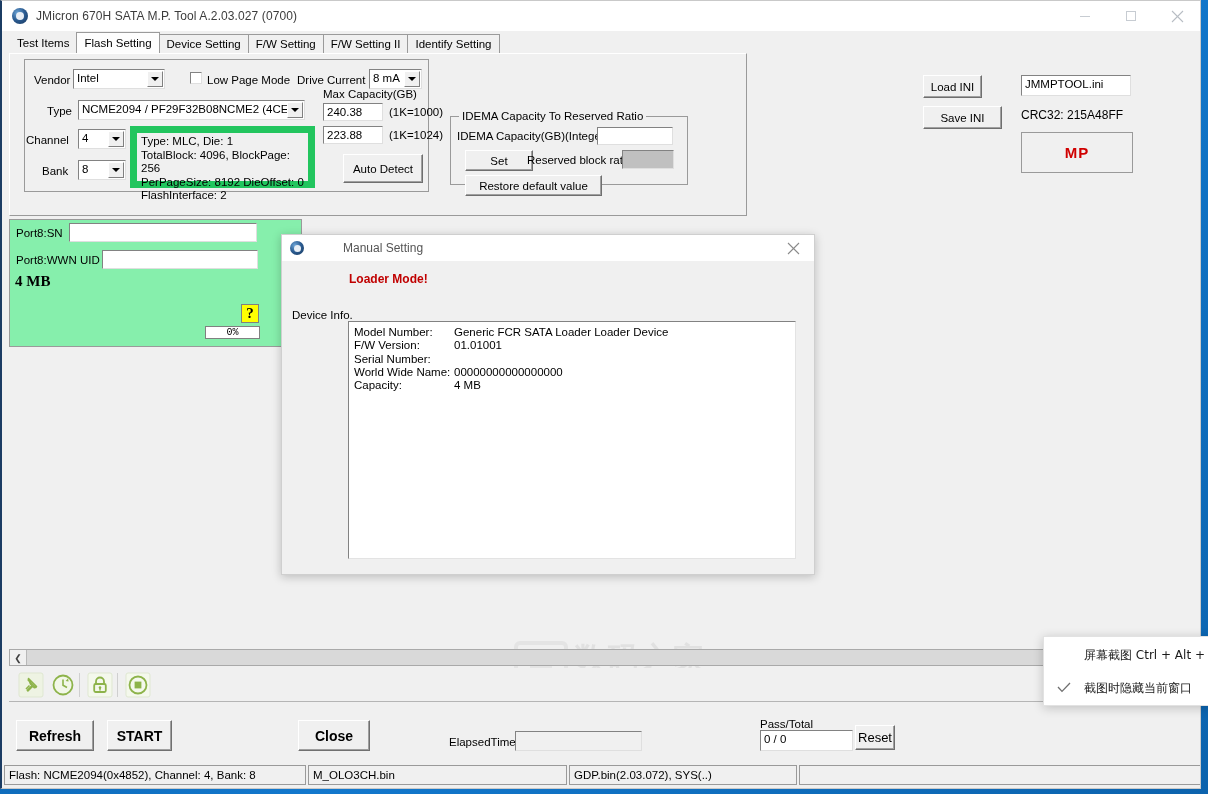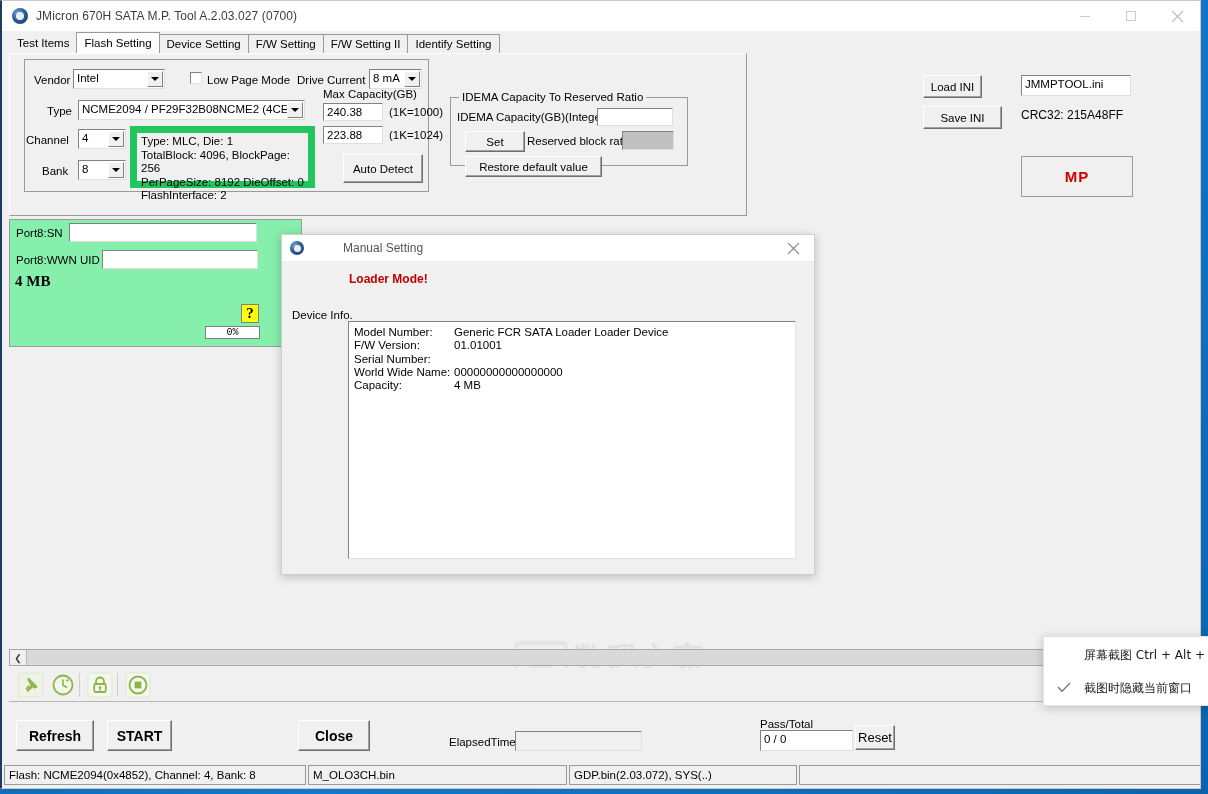--- a/index.html
+++ b/index.html
@@ -160,21 +160,21 @@
     border: 7px solid #22c55e;
     font-size: 11.5px; line-height: 13.5px; color: #000;
     padding: 2px 4px;
   }
 
   
   #mp-box {
     position: absolute;
     border: 1px solid #9a9a9a; background: #f0f0f0;
     display: flex; align-items: center; justify-content: center;
-    color: #d00000; font-weight: bold; font-size: 15px; letter-spacing: 1px; margin-top: 24px;
+    color: #d00000; font-weight: bold; font-size: 15px; letter-spacing: 1px;
   }
   #crc-label { position: absolute; font-size: 12px; color: #000; white-space: nowrap; }
 
   
   #port-panel {
     position: absolute; left: 7px; top: 218px; width: 293px; height: 128px;
     background: #86efac;
     border: 1px solid #9a9a9a;
   }
   #port-panel .plabel { position: absolute; font-size: 11.5px; color: #000; }
@@ -417,25 +417,25 @@
 
       <span class="lbl" style="left:298px; top:28px;">Max Capacity(GB)</span>
       <div class="w-input" style="left:298px; top:43px; width:60px; height:18px;">240.38</div>
       <span class="lbl" style="left:364px; top:46px;">(1K=1000)</span>
       <div class="w-input" style="left:298px; top:66px; width:60px; height:18px;">223.88</div>
       <span class="lbl" style="left:364px; top:69px;">(1K=1024)</span>
 
       <div class="w-btn" style="left:318px; top:94px; width:80px; height:29px;">Auto Detect</div>
     </div>
 
-    <div class="groupbox" style="left:440px; top:43px; width:238px; height:69px;text-decoration:underline;">
+    <div class="groupbox" style="left:440px; top:62px; width:238px; height:69px;text-decoration:underline;">
       <span class="gtitle">IDEMA Capacity To Reserved Ratio</span>
       <span class="lbl" style="left:6px; top:13px;">IDEMA Capacity(GB)(Integer)</span>
       <div class="w-input" style="left:146px; top:10px; width:76px; height:18px;"></div>
-      <div class="w-btn" style="left:14px; top:33px; width:60px; height:21px;">Set</div>
+      <div class="w-btn" style="left:14px; top:33px; width:68px; height:21px;">Set</div>
       <span class="lbl" style="left:76px; top:37px;">Reserved block ratio</span>
       <div class="w-input readonly" style="left:171px; top:33px; width:52px; height:19px;"></div>
       <div class="w-btn" style="left:14px; top:58px; width:137px; height:21px;">Restore default value</div>
     </div>
   </div>
 
   <div class="w-btn" style="left:921px; top:74px; width:59px; height:23px;">Load INI</div>
   <div class="w-btn" style="left:921px; top:105px; width:79px; height:23px;">Save INI</div>
   <div class="w-input" style="left:1019px; top:74px; width:110px; height:21px;">JMMPTOOL.ini</div>
   <div id="crc-label" style="left:1019px; top:107px;">CRC32: 215A48FF</div>

